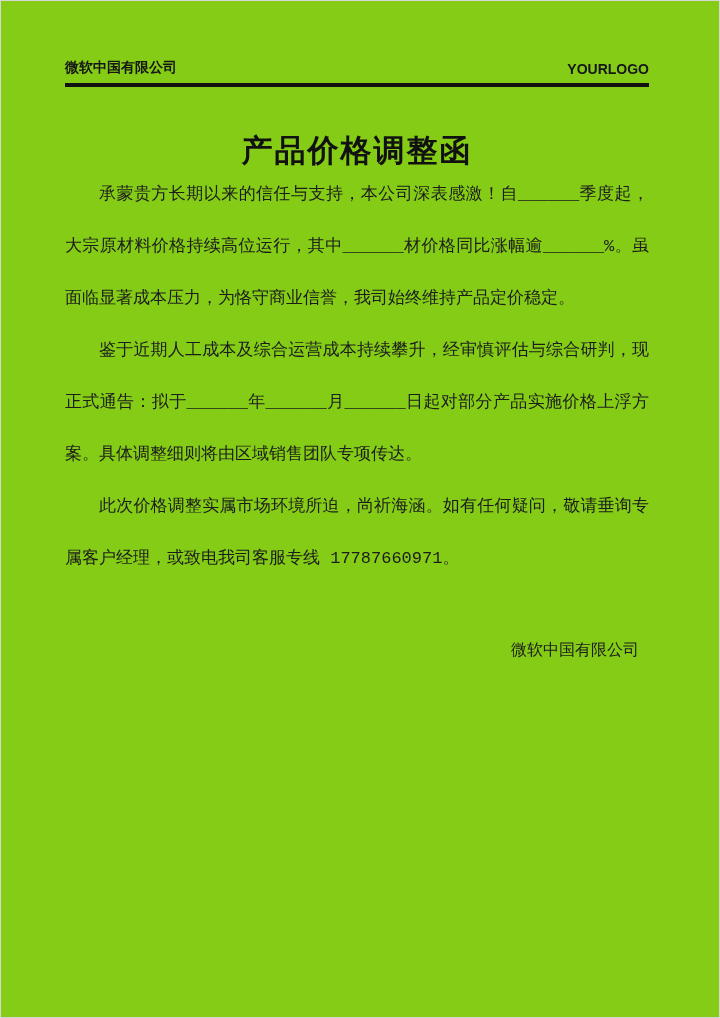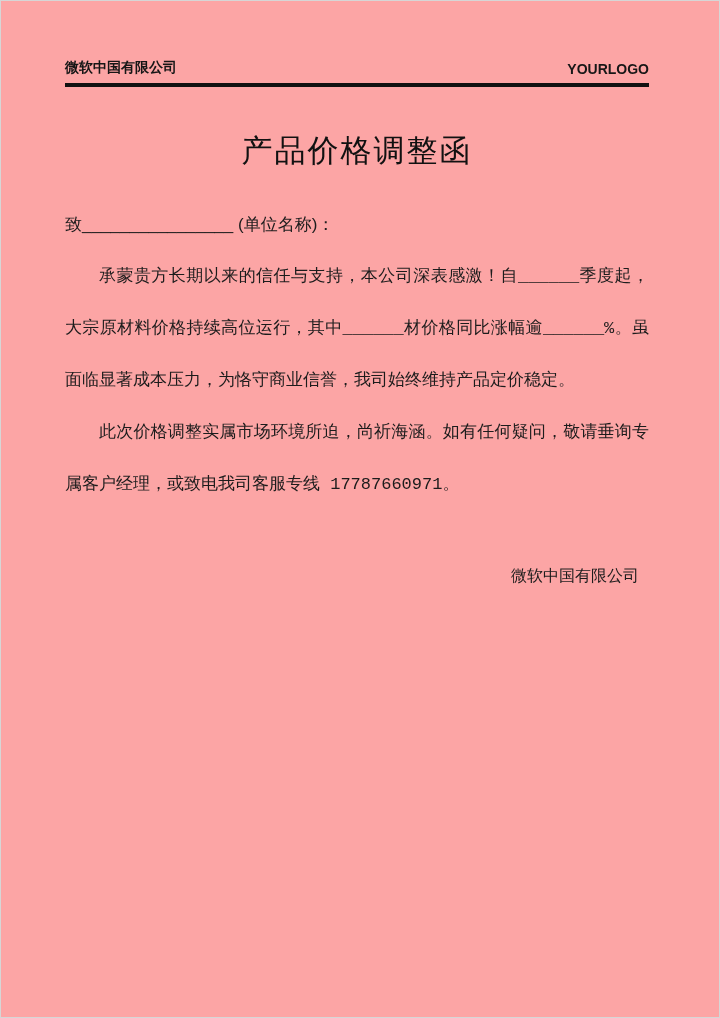--- a/index.html
+++ b/index.html
@@ -7,41 +7,41 @@
   body {
     width: 720px;
     height: 1018px;
     font-family: "Liberation Sans", "DejaVu Sans", sans-serif;
     color: #1c1c1c;
     overflow: hidden;
   }
   .page {
     width: 720px;
     height: 1018px;
-    background: #fca5a5;
+    background: #84cc16;
     border: 1px solid #d6d6d6;
     padding: 58px 70px 0 64px;
     position: relative;
   }
   .doc-header {
     display: flex;
     justify-content: space-between;
     align-items: flex-end;
     font-size: 14px;
     font-weight: bold;
     color: #161616;
     padding-bottom: 6px;
     border-bottom: 4px solid #111111;
   }
   .doc-title {
     margin-top: 46px;
     text-align: center;
     font-size: 31px;
     line-height: 36px;
-    font-weight: normal;
+    font-weight: bold;
     letter-spacing: 2px;
     color: #111111;
   }
   .salutation {
     margin-top: 30px;
     font-size: 17px;
     line-height: 52px;
     text-align: left;
     color: #1c1c1c;
   }
@@ -67,24 +67,24 @@
 
 <div class="page">
 
   <header class="doc-header">
     <span>微软中国有限公司</span>
     <span>YOURLOGO</span>
   </header>
 
   <h1 class="doc-title">产品价格调整函</h1>
 
-  <p class="salutation">致________________ (单位名称)：</p>
 
   <p class="body-para">承蒙贵方长期以来的信任与支持，本公司深表感激！自______季度起，大宗原材料价格持续高位运行，其中______材价格同比涨幅逾______%。虽面临显著成本压力，为恪守商业信誉，我司始终维持产品定价稳定。</p>
 
+  <p class="body-para">鉴于近期人工成本及综合运营成本持续攀升，经审慎评估与综合研判，现正式通告：拟于______年______月______日起对部分产品实施价格上浮方案。具体调整细则将由区域销售团队专项传达。</p>
 
   <p class="body-para">此次价格调整实属市场环境所迫，尚祈海涵。如有任何疑问，敬请垂询专属客户经理，或致电我司客服专线 17787660971。</p>
 
   <div class="signature">
     <p>微软中国有限公司</p>
   </div>
 
 </div>
 
 </body></html>

